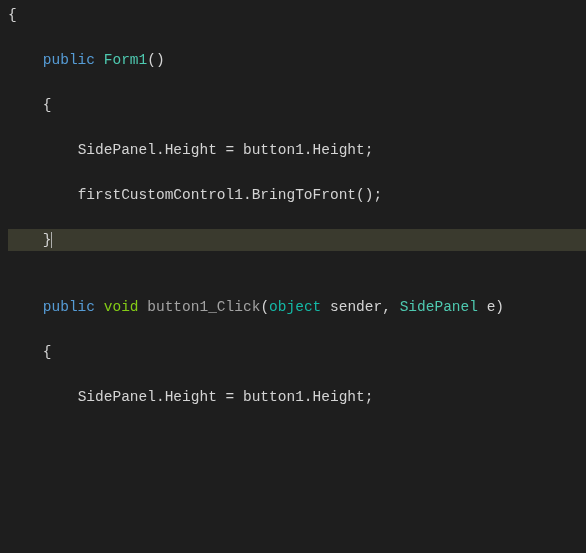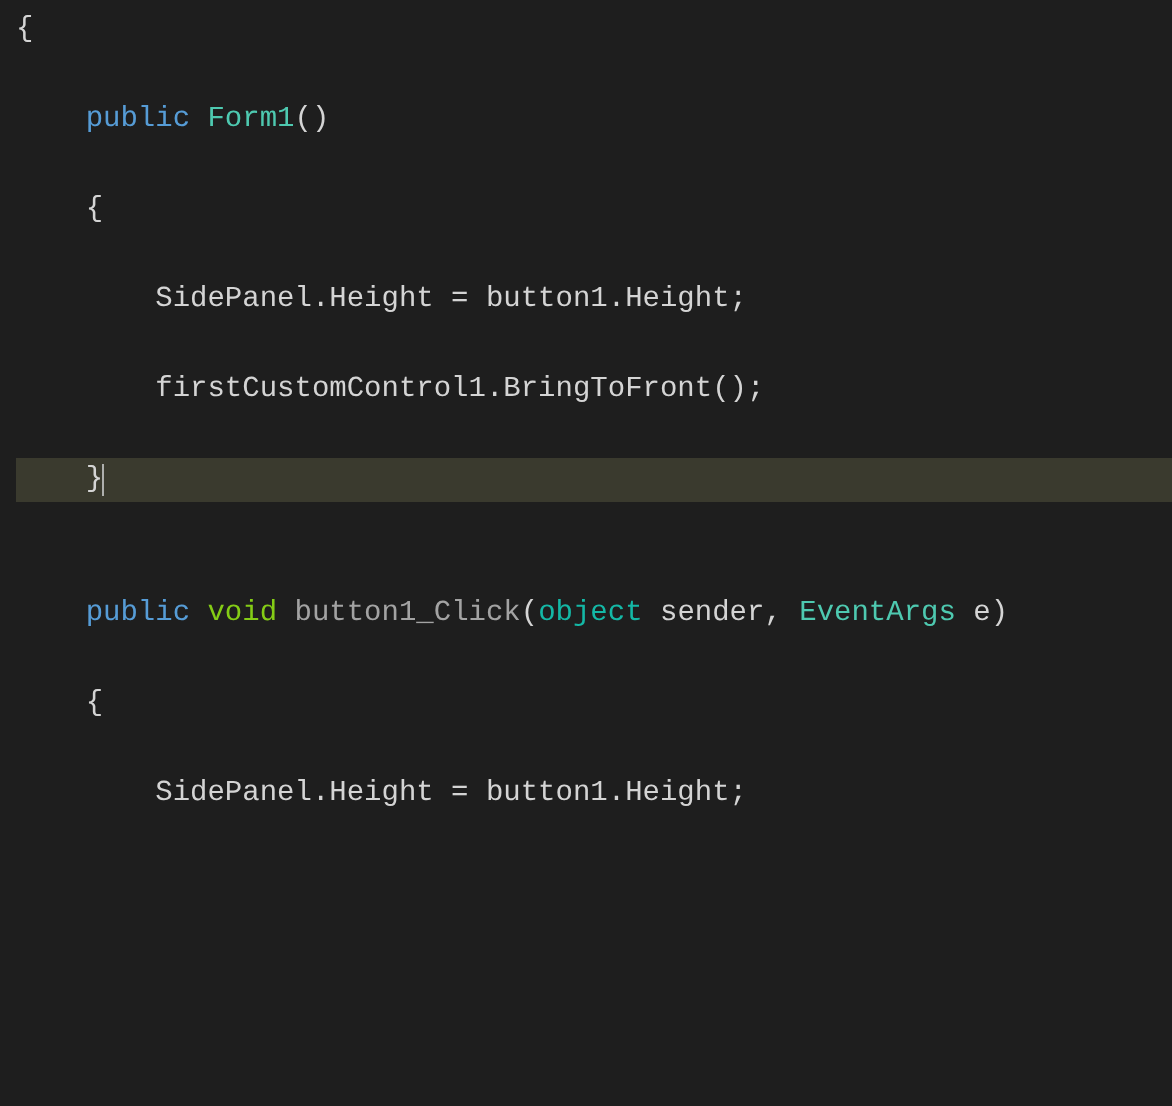--- a/index.html
+++ b/index.html
@@ -44,21 +44,21 @@
 <body>
 
 <pre>
 <span class="line"><span class="brace">{</span></span>
 <span class="line">    <span class="kw-access">public</span> <span class="classname">Form1</span><span class="plain">()</span></span>
 <span class="line">    <span class="brace">{</span></span>
 <span class="line">        <span class="plain">SidePanel.Height = button1.Height;</span></span>
 <span class="line">        <span class="plain">firstCustomControl1.BringToFront();</span></span>
 <span class="line highlighted-line">    <span class="brace">}</span><span class="caret"></span></span>
 <span class="line"></span>
-<span class="line">    <span class="kw-access">public</span> <span class="kw-void">void</span> <span class="methodname">button1_Click</span><span class="plain">(</span><span class="kw-type">object</span><span class="plain"> sender, </span><span class="classname">EventArgs</span><span class="plain"> e)</span></span>
+<span class="line">    <span class="kw-access">public</span> <span class="kw-void">void</span> <span class="methodname">button1_Click</span><span class="plain">(</span><span class="kw-type">object</span><span class="plain"> sender, </span><span class="classname">SidePanel</span><span class="plain"> e)</span></span>
 <span class="line">    <span class="brace">{</span></span>
 <span class="line">        <span class="plain">SidePanel.Height = button1.Height;</span></span>
 
 
 
 <span class="line"></span>
 
 
 
 

